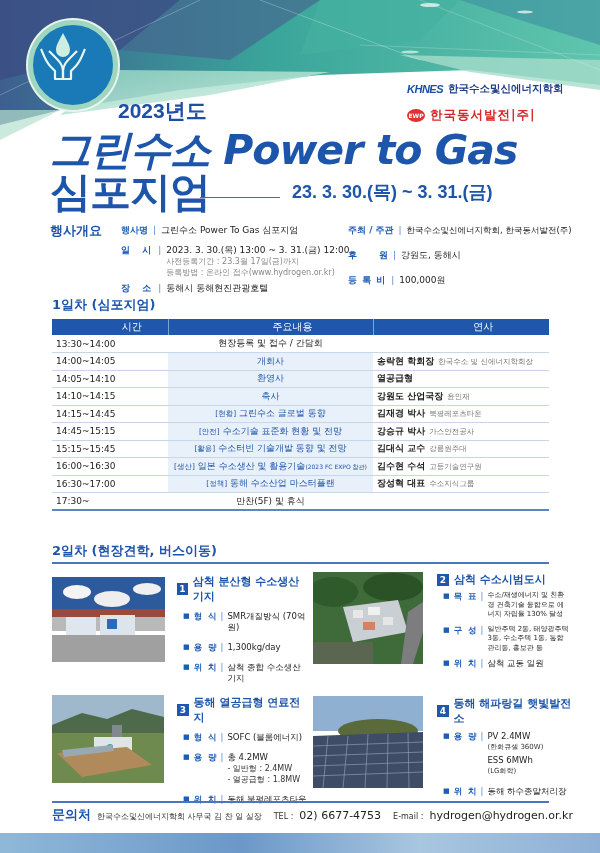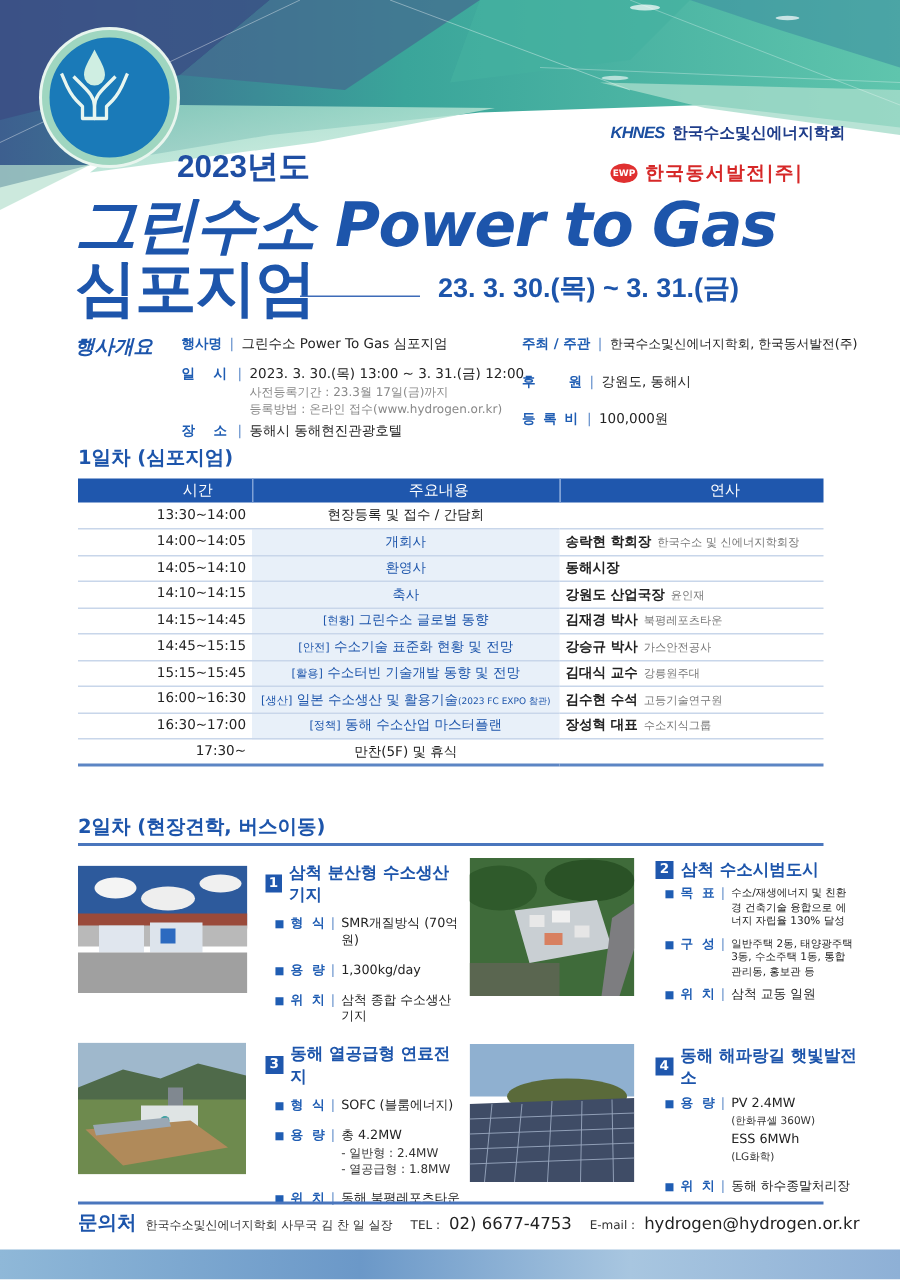--- a/index.html
+++ b/index.html
@@ -13,34 +13,34 @@
   .logo-text1 { font-size:10.5px; font-weight:bold; color:#1f3d8a; }
   .logo-mark2 { width:18px; height:13px; border-radius:50%; background:#e03030; color:#fff; font-size:6px; display:flex; align-items:center; justify-content:center; font-weight:bold; }
   .logo-text2 { font-size:12.5px; font-weight:bold; color:#d62828; letter-spacing:1px; }
   .year { position:absolute; left:118px; top:97px; font-size:21px; font-weight:bold; color:#1f4ea3; font-family:"Liberation Sans",sans-serif; }
   .title1 { position:absolute; left:50px; top:130px; font-size:41px; font-weight:bold; color:#1d55ab; letter-spacing:-1px; font-family:"DejaVu Sans",sans-serif; line-height:1;font-style:italic; }
   .title2 { position:absolute; left:50px; top:172px; font-size:41px; font-weight:bold; color:#1d55ab; letter-spacing:-1px; line-height:1; }
   .title-line { position:absolute; left:200px; top:197px; width:80px; height:1px; background:#3d6bb8; }
   .dates { position:absolute; left:292px; top:180px; font-size:18px; font-weight:bold; color:#1d55ab; font-family:"Liberation Sans",sans-serif; }
 
   .overview { position:absolute; left:50px; top:222px; width:520px; font-size:9px; }
-  .ov-title { position:absolute; left:0; top:0; font-size:13px; font-weight:bold; color:#1d55ab;font-style:italic; }
+  .ov-title { position:absolute; left:0; top:0; font-size:13px; font-weight:bold; color:#1d55ab; }
   .ov-col { position:absolute; }
   .ov-row { display:flex; align-items:flex-start; margin-bottom:8px; line-height:12px; }
   .ov-label { color:#1f5db3; font-weight:bold; white-space:pre; }
   .ov-sep { color:#5a88c8; margin:0 5px; }
   .ov-val { color:#222; }
   .ov-sub { color:#888; font-size:8px; line-height:11px; }
 
   .day1-title { position:absolute; left:52px; top:296px; font-size:13px; font-weight:bold; color:#1d55ab; }
   .schedule { position:absolute; left:52px; top:319px; width:497px; border-collapse:collapse; font-size:9px; }
   .schedule th { background:#1f57ad; color:#fff; font-weight:normal; height:16px; font-size:10px; border-right:1px solid #7fa1d6;padding-left:44px; }
   .schedule th:last-child { border-right:none;margin-top:32px; }
   .schedule td { height:17.5px; border-bottom:1px solid #c8d6ea; padding:0 4px; }
-  .schedule td.time { text-align:right; width:116px; color:#222; }
+  .schedule td.time { text-align:left; width:116px; color:#222; }
   .schedule td.topic { text-align:center; width:205px; color:#222; }
   .schedule td.topic.hl { background:#e8f0f9; color:#1d55ab; }
   .schedule td.spk { width:176px; font-weight:bold; color:#222; }
   .schedule .tag { font-size:7.5px; font-weight:normal; }
   .schedule .small { font-size:6px; }
   .schedule .aff { font-size:7.5px; font-weight:normal; color:#777; margin-left:4px; }
   .schedule tr:last-child td { border-bottom:2px solid #5c85c4; }
 
   .day2-title { position:absolute; left:52px; top:542px; font-size:13px; font-weight:bold; color:#1d55ab; }
   .day2-line { position:absolute; left:52px; top:562px; width:497px; height:1.5px; background:#4a76bd; }
@@ -183,21 +183,21 @@
         <td class="spk"><span></span><span class="aff"></span></td>
       </tr>
       <tr>
         <td class="time">14:00~14:05</td>
         <td class="topic hl"><span class="tag"></span> <span>개회사</span><span class="small"></span></td>
         <td class="spk"><span>송락현 학회장</span><span class="aff">한국수소 및 신에너지학회장</span></td>
       </tr>
       <tr>
         <td class="time">14:05~14:10</td>
         <td class="topic hl"><span class="tag"></span> <span>환영사</span><span class="small"></span></td>
-        <td class="spk"><span>동해시장</span><span class="aff"></span></td>
+        <td class="spk"><span>열공급형</span><span class="aff"></span></td>
       </tr>
       <tr>
         <td class="time">14:10~14:15</td>
         <td class="topic hl"><span class="tag"></span> <span>축사</span><span class="small"></span></td>
         <td class="spk"><span>강원도 산업국장</span><span class="aff">윤인재</span></td>
       </tr>
       <tr>
         <td class="time">14:15~14:45</td>
         <td class="topic hl"><span class="tag">[현황]</span> <span>그린수소 글로벌 동향</span><span class="small"></span></td>
         <td class="spk"><span>김재경 박사</span><span class="aff">북평레포츠타운</span></td>

